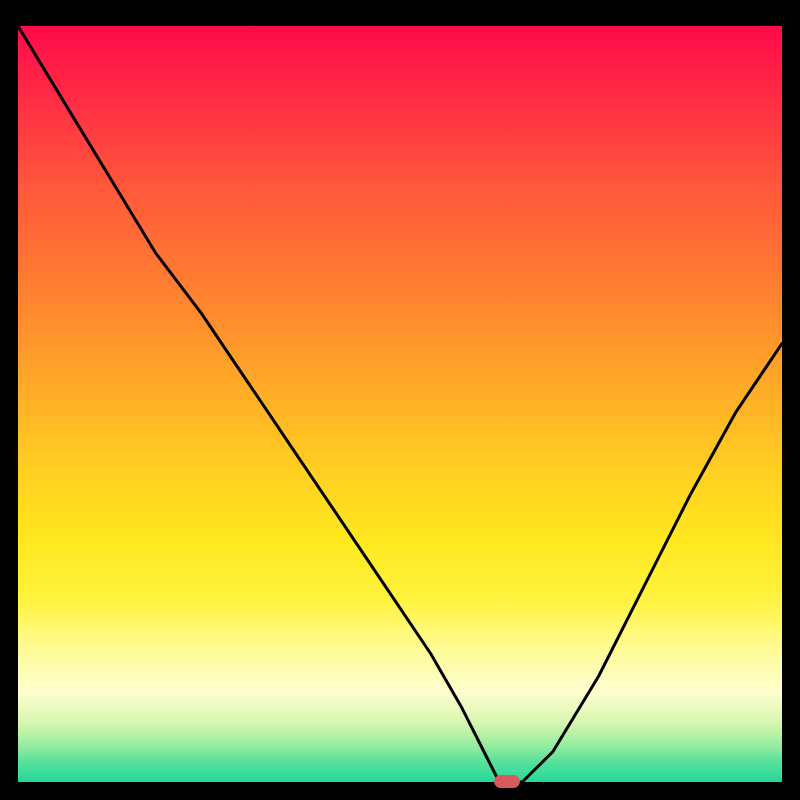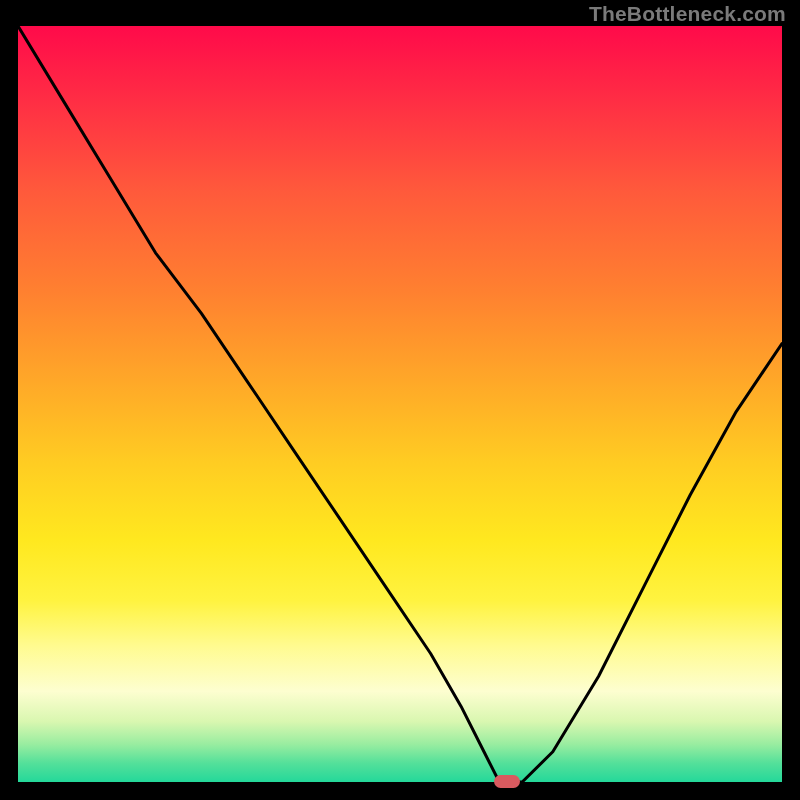--- a/index.html
+++ b/index.html
@@ -65,20 +65,19 @@
     width: 26px;
     height: 13px;
     background: #d85a5f;
     border-radius: 7px;
   }
 </style>
 </head>
 <body>
 
 <div class="frame">
-  <div class="watermark">TheBottleneck.com</div>
   <div class="plot-area">
     <svg class="curve" width="764" height="756" viewBox="0 0 764 756" preserveAspectRatio="none">
       <path id="curve-path" fill="none" stroke="#000" stroke-width="3" stroke-linecap="round" stroke-linejoin="round" d="M0.0 0.0 L45.8 75.6 L91.7 151.2 L137.5 226.8 L183.4 287.3 L229.2 355.3 L275.0 423.4 L320.9 491.4 L366.7 559.4 L412.6 627.5 L443.1 680.4 L466.0 725.8 L481.3 756.0 L504.2 756.0 L534.8 725.8 L580.6 650.2 L626.5 559.4 L672.3 468.7 L718.2 385.6 L764.0 317.5"></path>
     </svg>
     <div class="marker" id="marker" style="left: 475.96px; top: 749px;"></div>
   </div>
 </div>
 
 </body></html>

